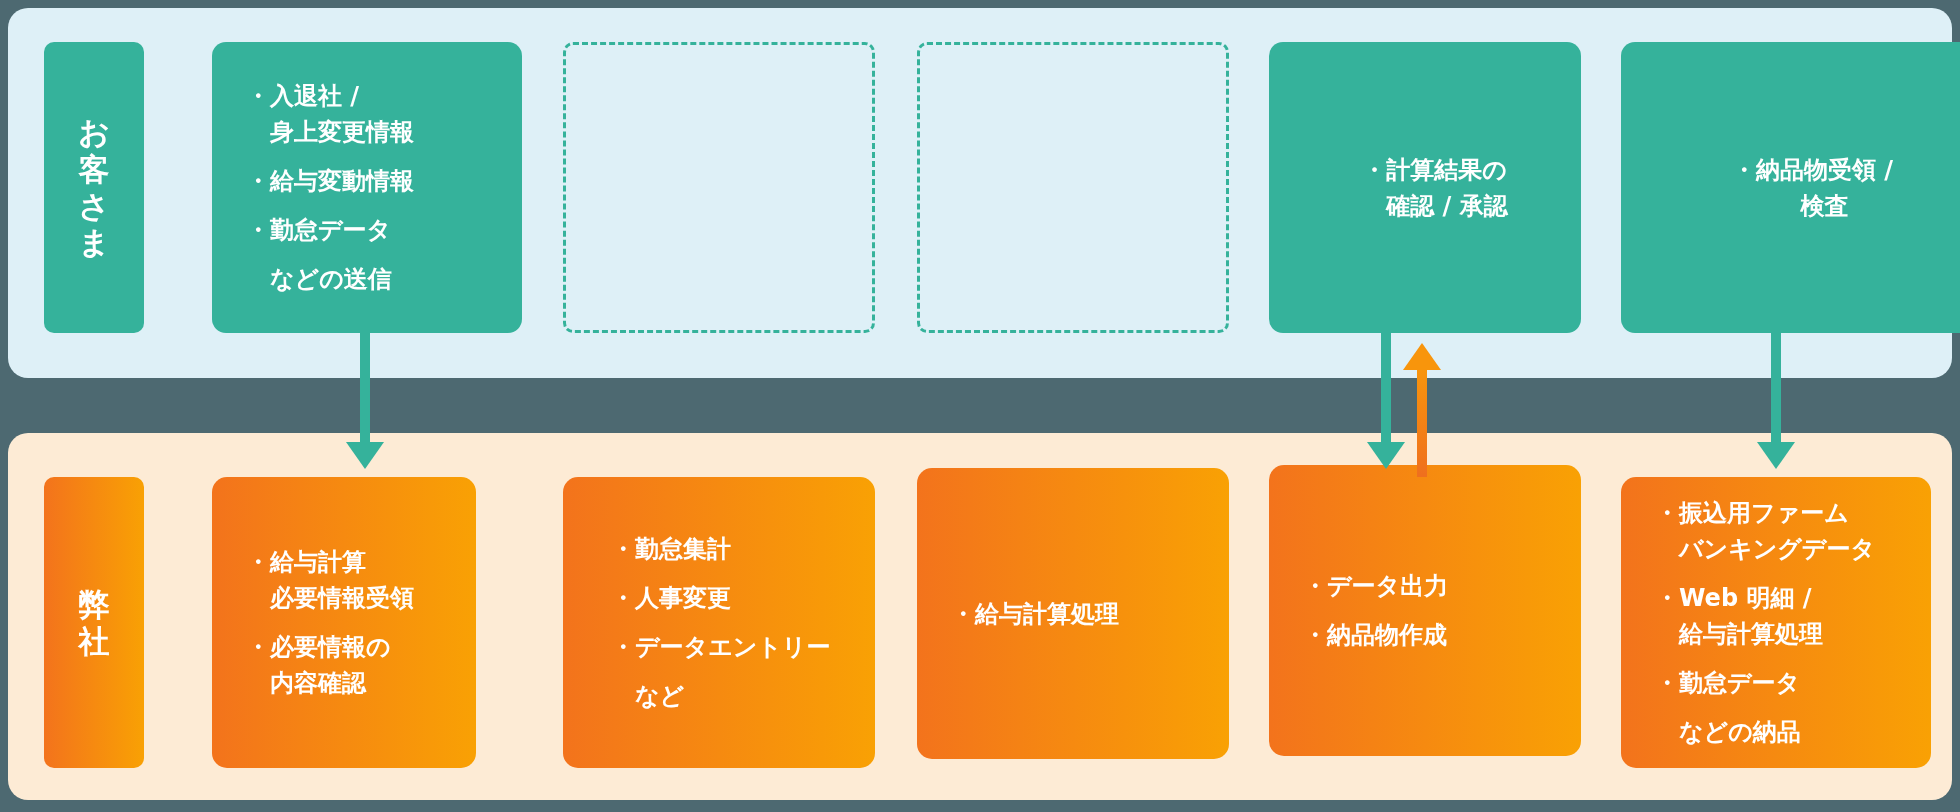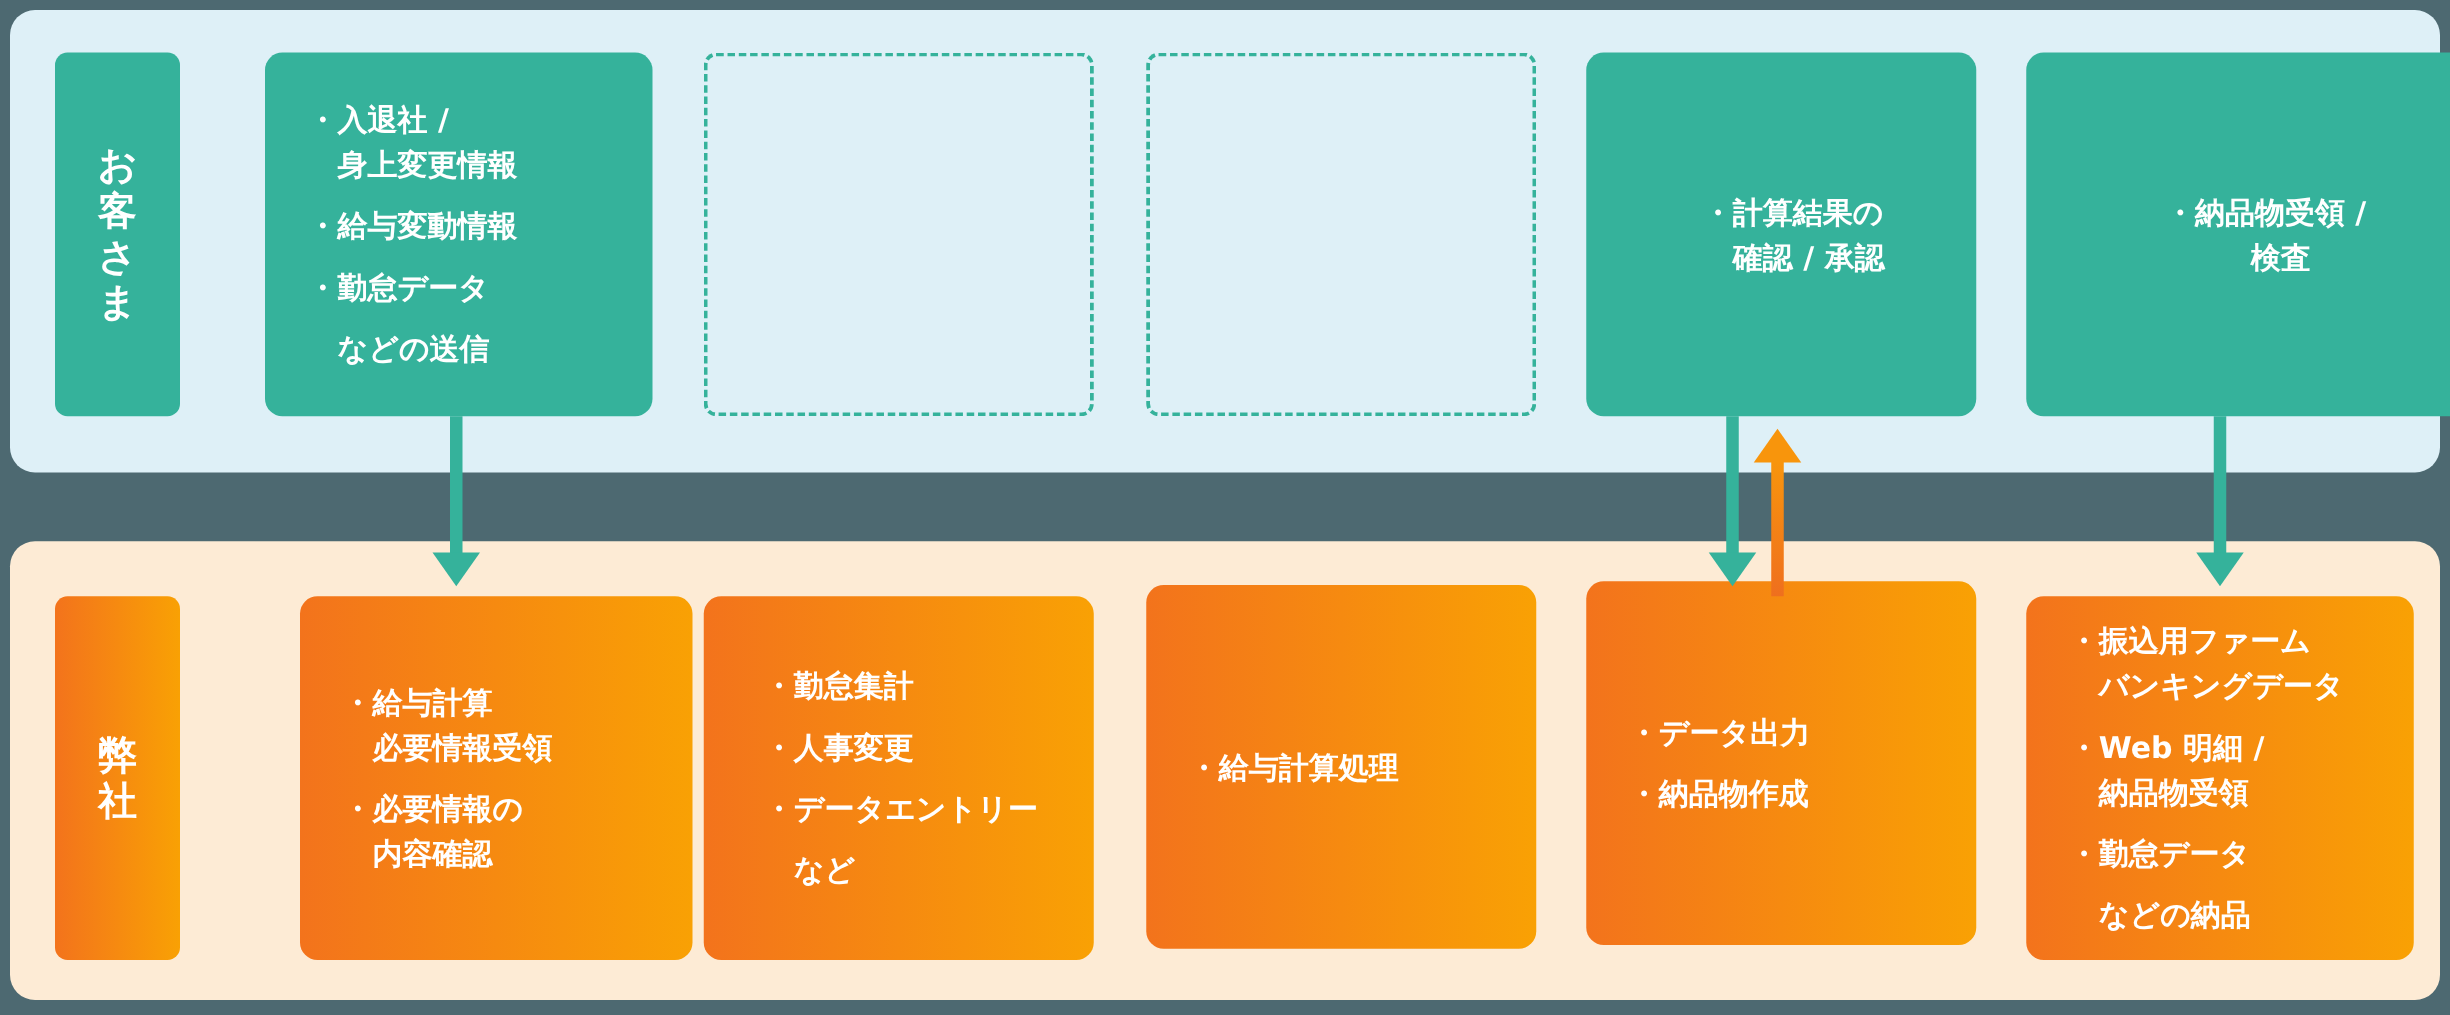--- a/index.html
+++ b/index.html
@@ -19,21 +19,21 @@
   .lane-label{position:absolute;width:100px;height:291px;border-radius:10px;
     display:flex;align-items:center;justify-content:center;text-align:center;
     color:var(--text_white);font-weight:bold;font-size:31px;line-height:1.18;white-space:pre-line;}
   .lane-label.teal{background:var(--teal);}
   .lane-label.orange{background:linear-gradient(90deg,var(--orange_start),var(--orange_end));}
 
   .box{position:absolute;height:291px;border-radius:14px;color:var(--text_white);
     display:flex;flex-direction:column;justify-content:center;
     padding:18px 14px 18px 34px;font-weight:bold;font-size:24px;line-height:1.5;}
   .box.solid-teal{background:var(--teal);}
-  .box.solid-orange{background:linear-gradient(90deg,var(--orange_start),var(--orange_end));}
+  .box.solid-orange{background:linear-gradient(90deg,var(--orange_start),var(--orange_end));border-radius:15px;}
   .box.dashed{border:3px dashed var(--teal);border-radius:10px;background:transparent;padding:0;}
 
   .bullet-item{white-space:pre-line;margin-bottom:13px;}
   .bullet-item:last-child{margin-bottom:0;}
 
   .arrow{position:absolute;}
   .arrow .stem{position:absolute;left:50%;transform:translateX(-50%);width:10px;}
   .arrow .head{position:absolute;left:50%;transform:translateX(-50%);width:0;height:0;
     border-left:19px solid transparent;border-right:19px solid transparent;}
   .arrow.down .stem{top:0;height:calc(100% - 26px);}
@@ -83,21 +83,21 @@
         </div>
     </div>
   </div>
 
   <div class="band company">
     <div class="lane-label orange" style="left:36px;top:44px;">
       <div>弊
 社</div>
     </div>
 
-    <div class="box solid-orange" style="left:204px;top:44px;width:314px;margin-left:28px;">
+    <div class="box solid-orange" style="left:204px;top:44px;width:264px;">
       <div>
           <div class="bullet-item">・給与計算
 　必要情報受領</div>
           <div class="bullet-item">・必要情報の
 　内容確認</div>
         </div>
     </div>
 
     <div class="box solid-orange" style="left:555px;top:44px;width:312px;padding-left:48px;">
       <div>
@@ -119,21 +119,21 @@
           <div class="bullet-item">・データ出力</div>
           <div class="bullet-item">・納品物作成</div>
         </div>
     </div>
 
     <div class="box solid-orange" style="left:1613px;top:44px;width:310px;">
       <div>
           <div class="bullet-item">・振込用ファーム
 　バンキングデータ</div>
           <div class="bullet-item">・Web 明細 /
-　納品物受領</div>
+　給与計算処理</div>
           <div class="bullet-item">・勤怠データ</div>
           <div class="bullet-item">　などの納品</div>
         </div>
     </div>
   </div>
 
   <div class="arrow down teal" style="left:346px;top:333px;width:38px;height:136px;">
     <div class="stem"></div>
     <div class="head"></div>
   </div>

